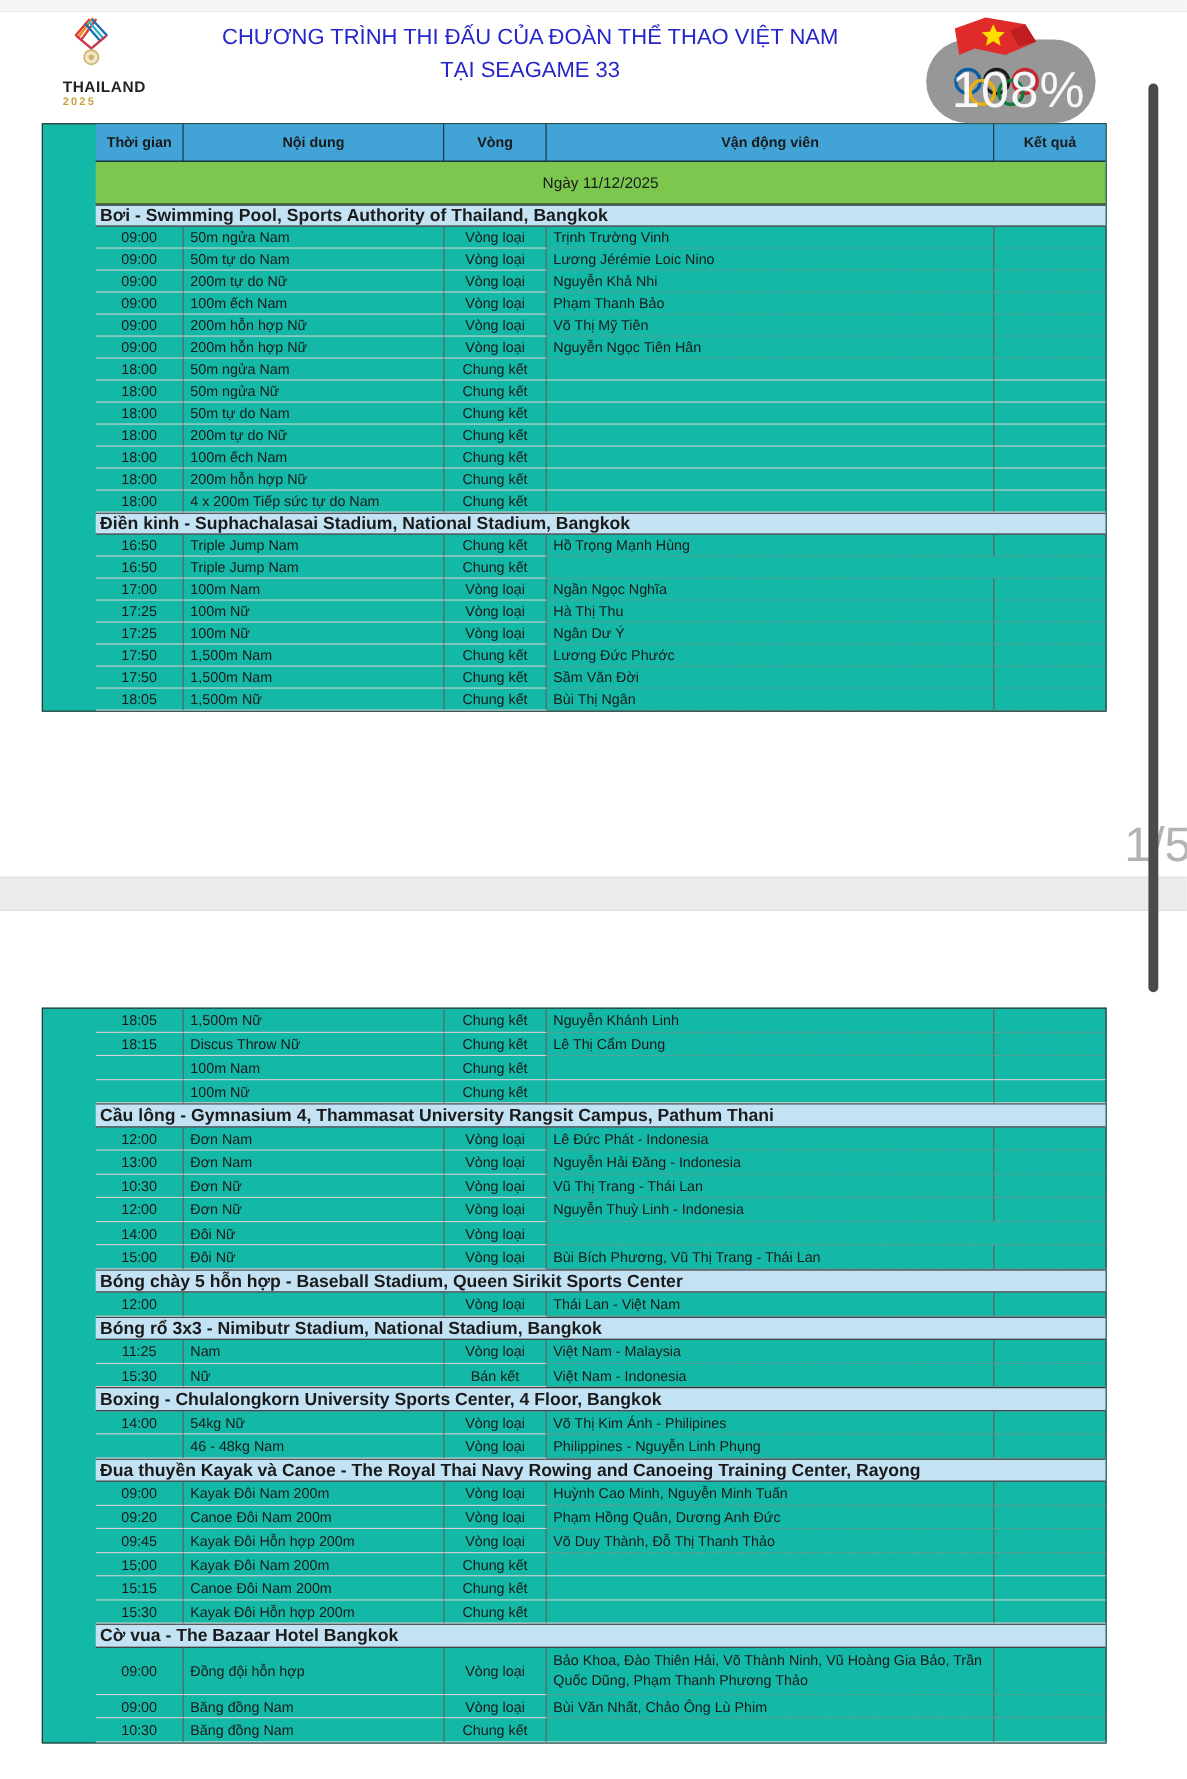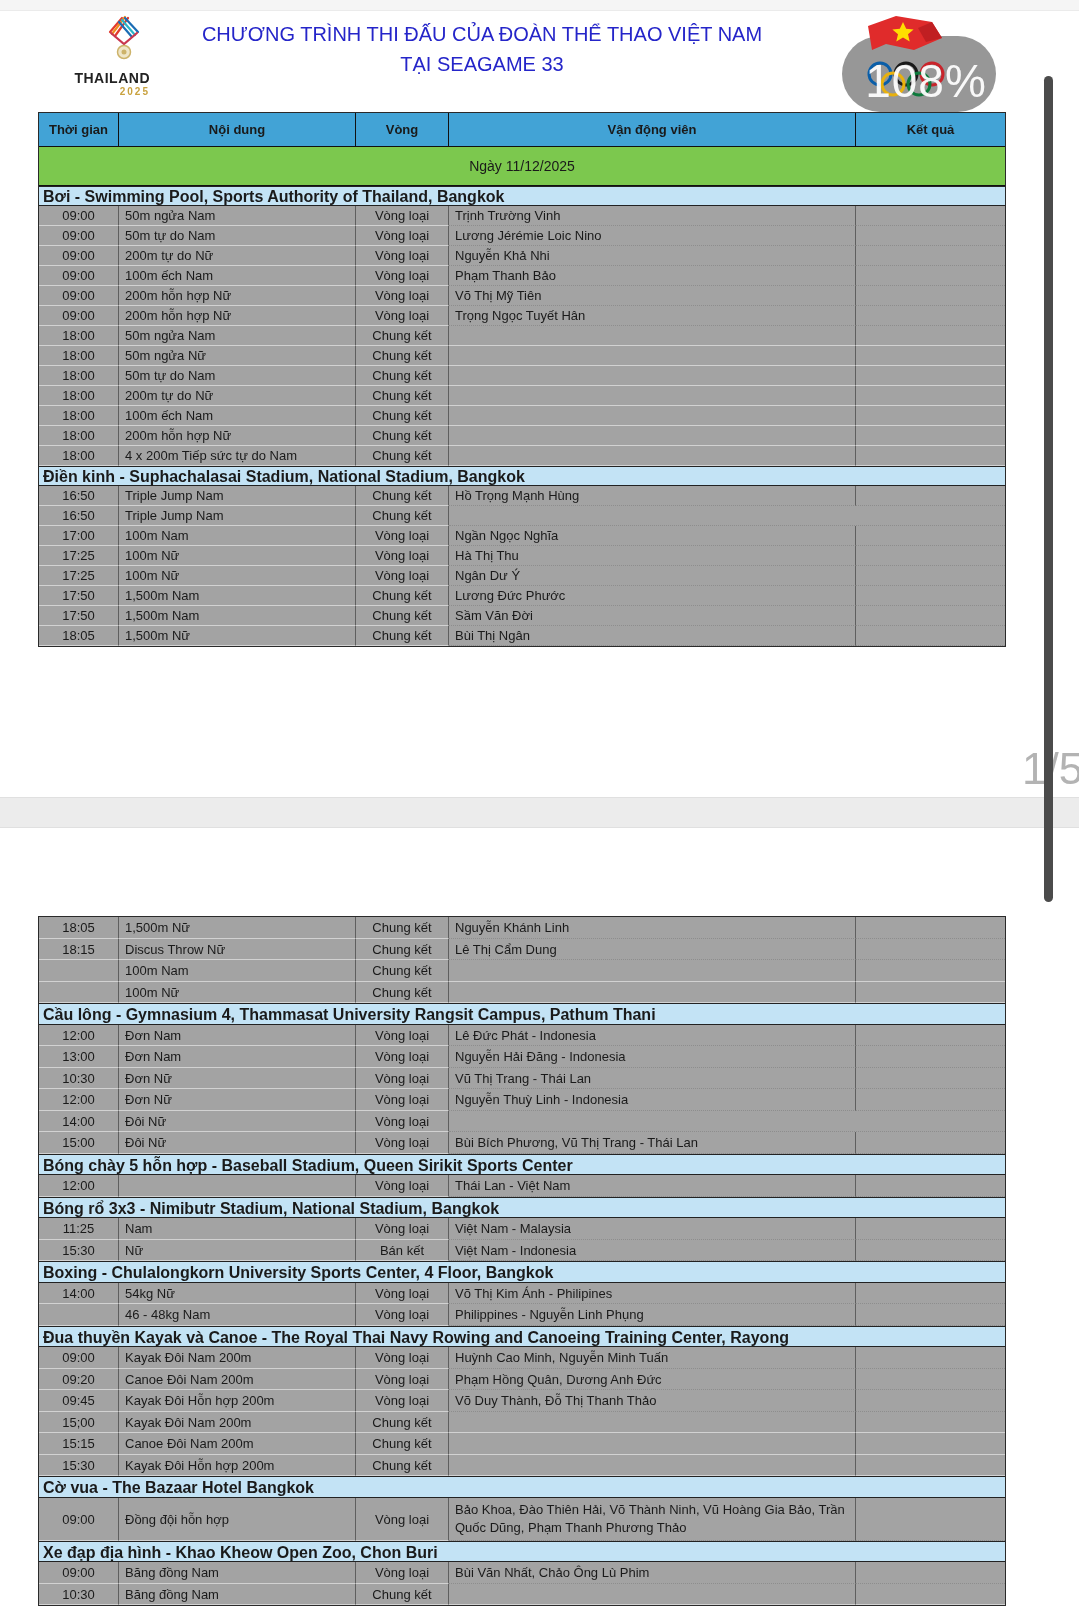--- a/index.html
+++ b/index.html
@@ -3,42 +3,42 @@
 <meta charset="utf-8">
 <style>
   html,body{margin:0;padding:0;}
   body{
     width:1079px;height:1617px;position:relative;overflow:hidden;
     background:#ffffff;font-family:"Liberation Sans", sans-serif;color:#1a1a1a;
   }
   .top-strip{position:absolute;left:0;top:0;width:100%;height:10px;background:#f5f5f5;border-bottom:1px solid #ebebeb;}
 
   
-  .th-logo{position:absolute;left:34px;top:14px;width:116px;text-align:right;}
+  .th-logo{position:absolute;left:57px;top:14px;width:116px;text-align:left;}
   .th-logo .word{font-weight:bold;font-size:14px;letter-spacing:.5px;color:#222;margin-top:2px;}
   .th-logo .year{font-size:10px;letter-spacing:2px;color:#c9a23f;font-weight:bold;}
   .doc-title{position:absolute;left:168px;top:19px;width:628px;text-align:center;
     color:#2525c9;font-size:20px;line-height:30px;font-weight:400;}
 
   .flag-rings{position:absolute;left:856px;top:12px;z-index:3;}
   .zoom-pill{position:absolute;left:842px;top:36px;width:154px;height:76px;border-radius:38px;
     background:rgba(122,122,122,0.78);z-index:2;}
   .zoom-text{position:absolute;left:858px;top:54px;width:136px;text-align:center;z-index:4;
     color:rgba(255,255,255,0.93);font-size:46px;letter-spacing:1px;}
 
   
   .scrollbar{position:absolute;left:1044px;top:76px;width:9px;height:826px;background:#4b4b4b;border-radius:5px;z-index:6;}
   .page-indicator{position:absolute;left:1022px;top:744px;font-size:44px;color:#b3b3b3;z-index:5;}
 
   
   .page-gap{position:absolute;left:0;top:797px;width:100%;height:29px;background:#ececec;
     border-top:1px solid #e0e0e0;border-bottom:1px solid #e0e0e0;}
 
   
-  .page{position:absolute;left:38px;width:968px;border:1.5px solid #2a2a2a;box-sizing:border-box;background:#a3a3a3;}
+  .page{position:absolute;left:38px;width:968px;border:1.5px solid #2a2a2a;box-sizing:border-box;background:#14b8a6;padding-left:48px;}
   .page1{top:112px;--rh:20px;}
   .page2{top:916px;--rh:21.5px;}
 
   .trow{display:flex;width:100%;box-sizing:border-box;}
   .cell{box-sizing:border-box;border-right:1px solid #5f5f5f;height:var(--rh);line-height:var(--rh);
     font-size:13px;overflow:hidden;white-space:nowrap;border-bottom:1px solid #d2d2d2;}
   .cell:last-child{border-right:none;}
   .c-time{width:80px;text-align:center;}
   .c-event{width:237px;padding-left:6px;}
   .c-round{width:93px;text-align:center;}
@@ -149,21 +149,21 @@
       <div class="cell c-time">09:00</div>
       <div class="cell c-event">200m hỗn hợp Nữ</div>
       <div class="cell c-round">Vòng loại</div>
       <div class="cell c-ath dotted">Võ Thị Mỹ Tiên</div>
       <div class="cell c-res dotted"></div>
     </div>
     <div class="trow">
       <div class="cell c-time">09:00</div>
       <div class="cell c-event">200m hỗn hợp Nữ</div>
       <div class="cell c-round">Vòng loại</div>
-      <div class="cell c-ath dotted">Trọng Ngọc Tuyết Hân</div>
+      <div class="cell c-ath dotted">Nguyễn Ngọc Tiên Hân</div>
       <div class="cell c-res dotted"></div>
     </div>
     <div class="trow">
       <div class="cell c-time">18:00</div>
       <div class="cell c-event">50m ngửa Nam</div>
       <div class="cell c-round">Chung kết</div>
       <div class="cell c-ath"></div>
       <div class="cell c-res"></div>
     </div>
     <div class="trow">
@@ -421,21 +421,20 @@
       <div class="cell c-res"></div>
     </div>
     <div class="section-bar">Cờ vua - The Bazaar Hotel Bangkok</div>
     <div class="trow tall">
       <div class="cell c-time">09:00</div>
       <div class="cell c-event">Đồng đội hỗn hợp</div>
       <div class="cell c-round">Vòng loại</div>
       <div class="cell c-ath dotted">Bảo Khoa, Đào Thiên Hải, Võ Thành Ninh, Vũ Hoàng Gia Bảo, Trần Quốc Dũng, Phạm Thanh Phương Thảo</div>
       <div class="cell c-res dotted"></div>
     </div>
-    <div class="section-bar">Xe đạp địa hình - Khao Kheow Open Zoo, Chon Buri</div>
     <div class="trow">
       <div class="cell c-time">09:00</div>
       <div class="cell c-event">Băng đồng Nam</div>
       <div class="cell c-round">Vòng loại</div>
       <div class="cell c-ath dotted">Bùi Văn Nhất, Chảo Ông Lù Phim</div>
       <div class="cell c-res dotted"></div>
     </div>
     <div class="trow">
       <div class="cell c-time">10:30</div>
       <div class="cell c-event">Băng đồng Nam</div>

